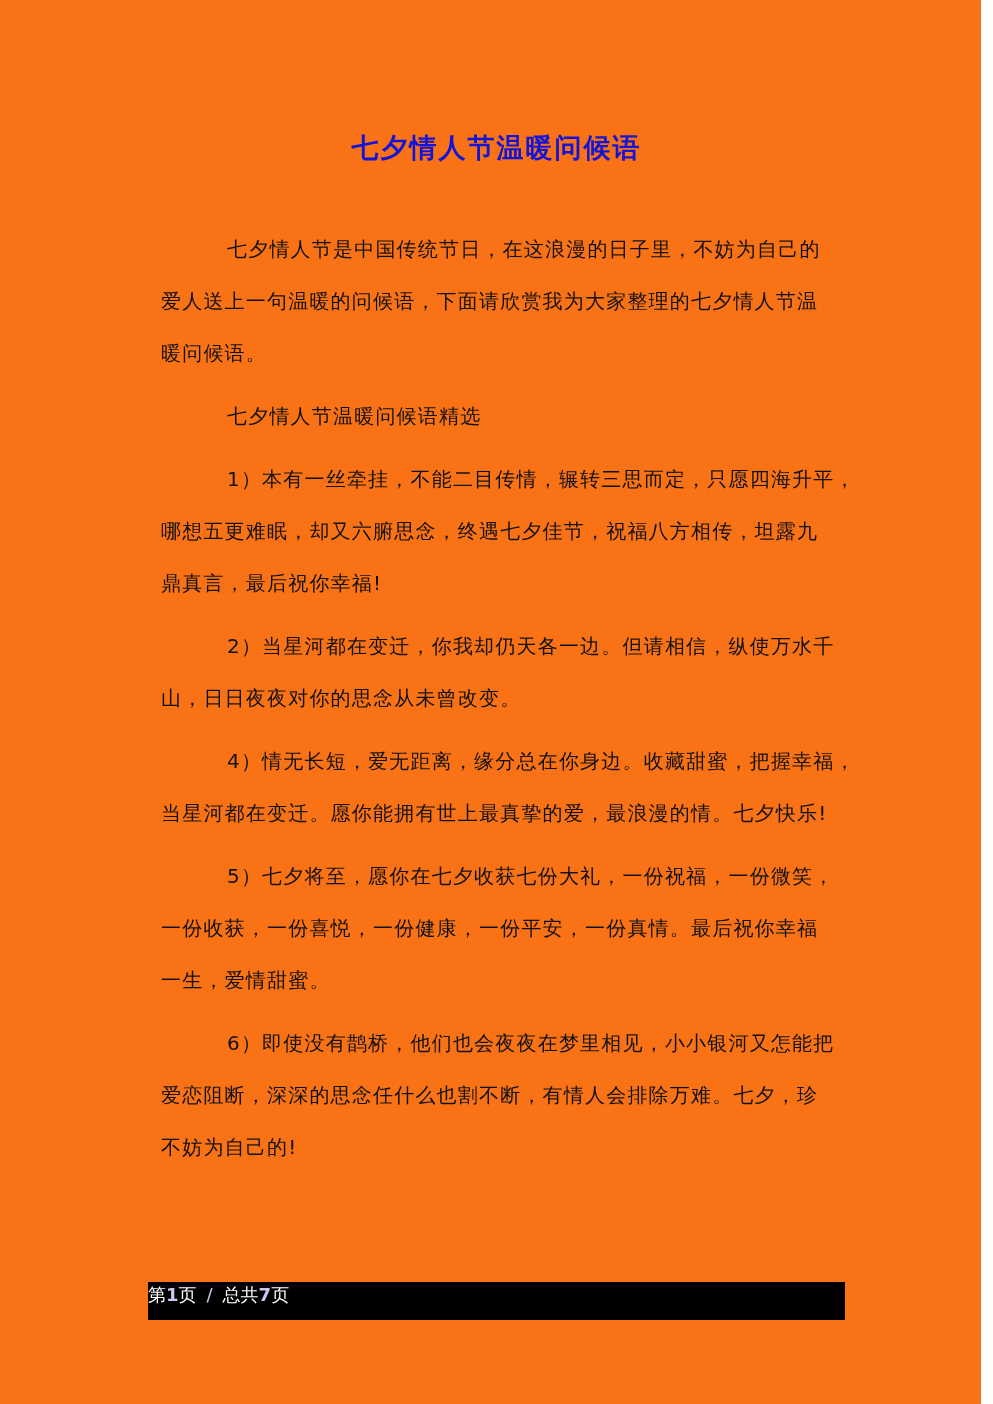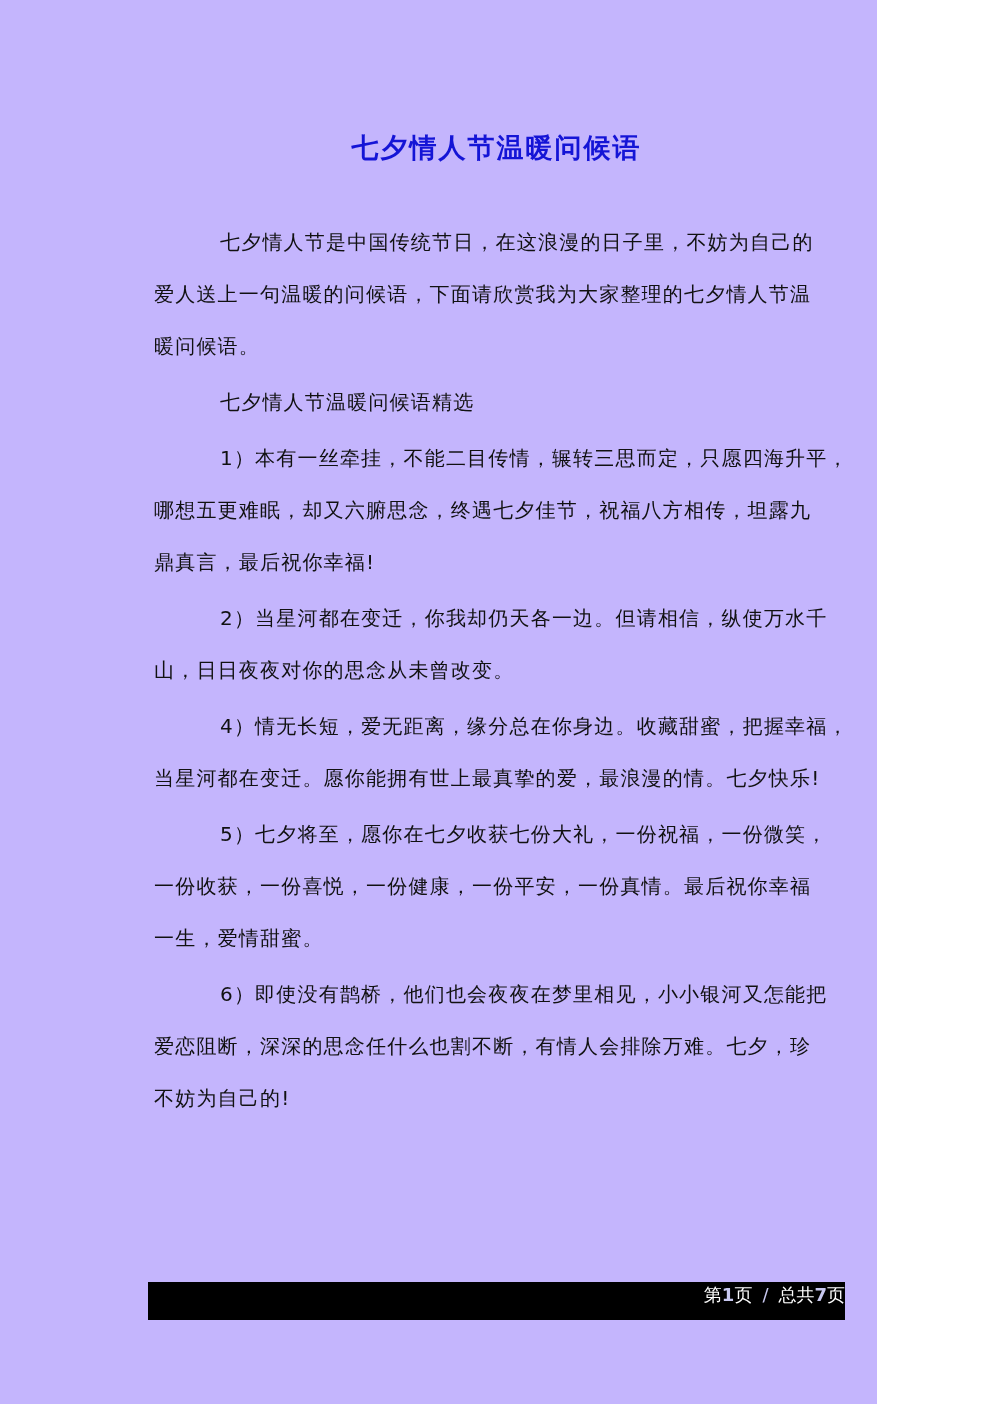--- a/index.html
+++ b/index.html
@@ -10,23 +10,23 @@
   body {
     width: 993px;
     height: 1404px;
     position: relative;
     overflow: hidden;
     font-family: "DejaVu Sans", "Liberation Sans", sans-serif;
   }
   .page {
     position: absolute;
     left: 0; top: 0;
-    width: 877px;
+    width: 981px;
     height: 1404px;
-    background: #c4b5fd;
+    background: #f97316;
   }
   .title {
     position: absolute;
     left: 0;
     top: 128px;
     width: 993px;
     text-align: center;
     font-size: 27px;
     font-weight: bold;
     color: #1414d6;
@@ -36,41 +36,41 @@
   .body-text {
     position: absolute;
     left: 150px;
     top: 219px;
     width: 700px;
     color: #111111;
     font-size: 20px;
     font-family: "DejaVu Sans", sans-serif;
   }
   .para {
-    margin: 4px;
+    margin: 11px;
   }
   .line {
     display: block;
     height: 52px;
     line-height: 38px;
     white-space: nowrap;
     letter-spacing: 1.2px;
   }
   .line.indent {
     padding-left: 66px;
   }
   .footer-bar {
     position: absolute;
     left: 148px;
     top: 1282px;
     width: 697px;
     height: 38px;
     background: #000000;
     color: #ffffff;
-    text-align: right;
+    text-align: left;
     font-size: 18px;
     line-height: 26px;
   }
   .footer-bar .num {
     color: #c8c8f0;
     font-weight: bold;
   }
   .footer-bar .slash {
     color: #c8c8f0;
     margin: 0 10px;

